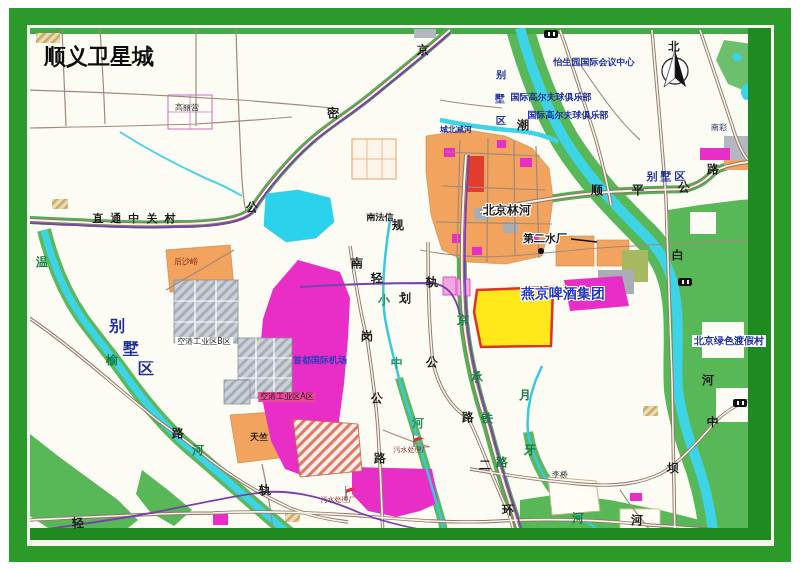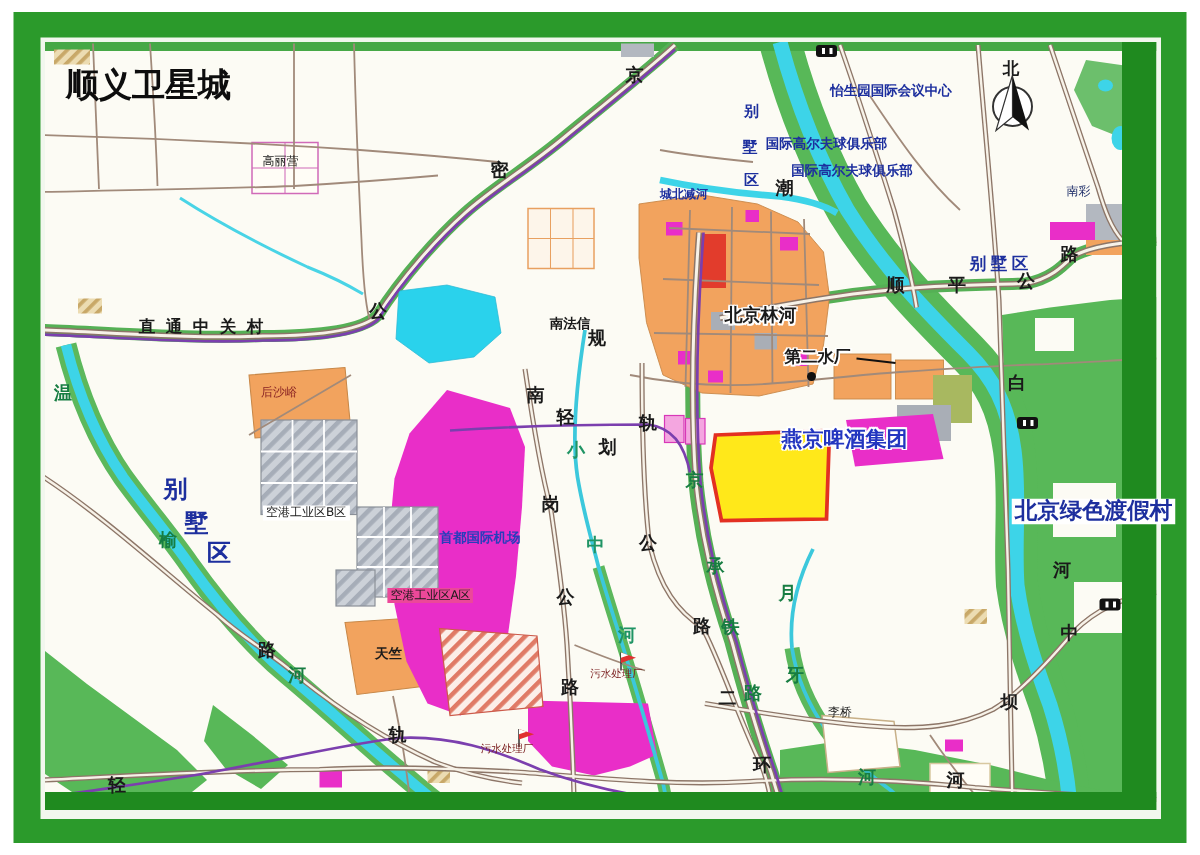--- a/index.html
+++ b/index.html
@@ -258,21 +258,21 @@
       <rect x="748" y="28" width="23" height="512" fill="#1f8a1f"></rect>
       <rect x="30" y="528" width="741" height="14" fill="#1f8a1f"></rect>
     </g>
   </g>
 </svg>
 
 <div id="labels">
       <div class="lbl bold" style="left: 594px; top: 62px; color: rgb(29, 47, 158); font-size: 9px;">怡生园国际会议中心</div>
       <div class="lbl bold" style="left: 551px; top: 97px; color: rgb(29, 47, 158); font-size: 9px;">国际高尔夫球俱乐部</div>
       <div class="lbl bold" style="left: 568px; top: 115px; color: rgb(29, 47, 158); font-size: 9px;">国际高尔夫球俱乐部</div>
-      <div class="lbl bold" style="left: 729px; top: 341px; color: rgb(29, 47, 158); font-size: 15px; background: rgb(255, 255, 255); padding: 1px 2px;">北京绿色渡假村</div>
+      <div class="lbl bold" style="left: 729px; top: 341px; color: rgb(29, 47, 158); font-size: 10px; background: rgb(255, 255, 255); padding: 1px 2px;">北京绿色渡假村</div>
       <div class="lbl bold" style="left: 320px; top: 360px; color: rgb(42, 61, 187); font-size: 9px;">首都国际机场</div>
       <div class="lbl bold halo" style="left: 563px; top: 293px; color: rgb(35, 54, 192); font-size: 14px;">燕京啤酒集团</div>
       <div class="lbl" style="left: 719px; top: 128px; color: rgb(26, 42, 102); font-size: 8px;">南彩</div>
       <div class="lbl bold" style="left: 666px; top: 176px; color: rgb(29, 47, 158); font-size: 11px; letter-spacing: 3px; margin-left: 1.5px;">别墅区</div>
       <div class="lbl bold" style="left: 501px; top: 75px; color: rgb(29, 47, 158); font-size: 10px;">别</div>
       <div class="lbl bold" style="left: 500px; top: 99px; color: rgb(29, 47, 158); font-size: 10px;">墅</div>
       <div class="lbl bold" style="left: 501px; top: 121px; color: rgb(29, 47, 158); font-size: 10px;">区</div>
       <div class="lbl bold" style="left: 117px; top: 326px; color: rgb(29, 47, 158); font-size: 16px;">别</div>
       <div class="lbl bold" style="left: 131px; top: 349px; color: rgb(29, 47, 158); font-size: 16px;">墅</div>
       <div class="lbl bold" style="left: 146px; top: 369px; color: rgb(29, 47, 158); font-size: 16px;">区</div>

